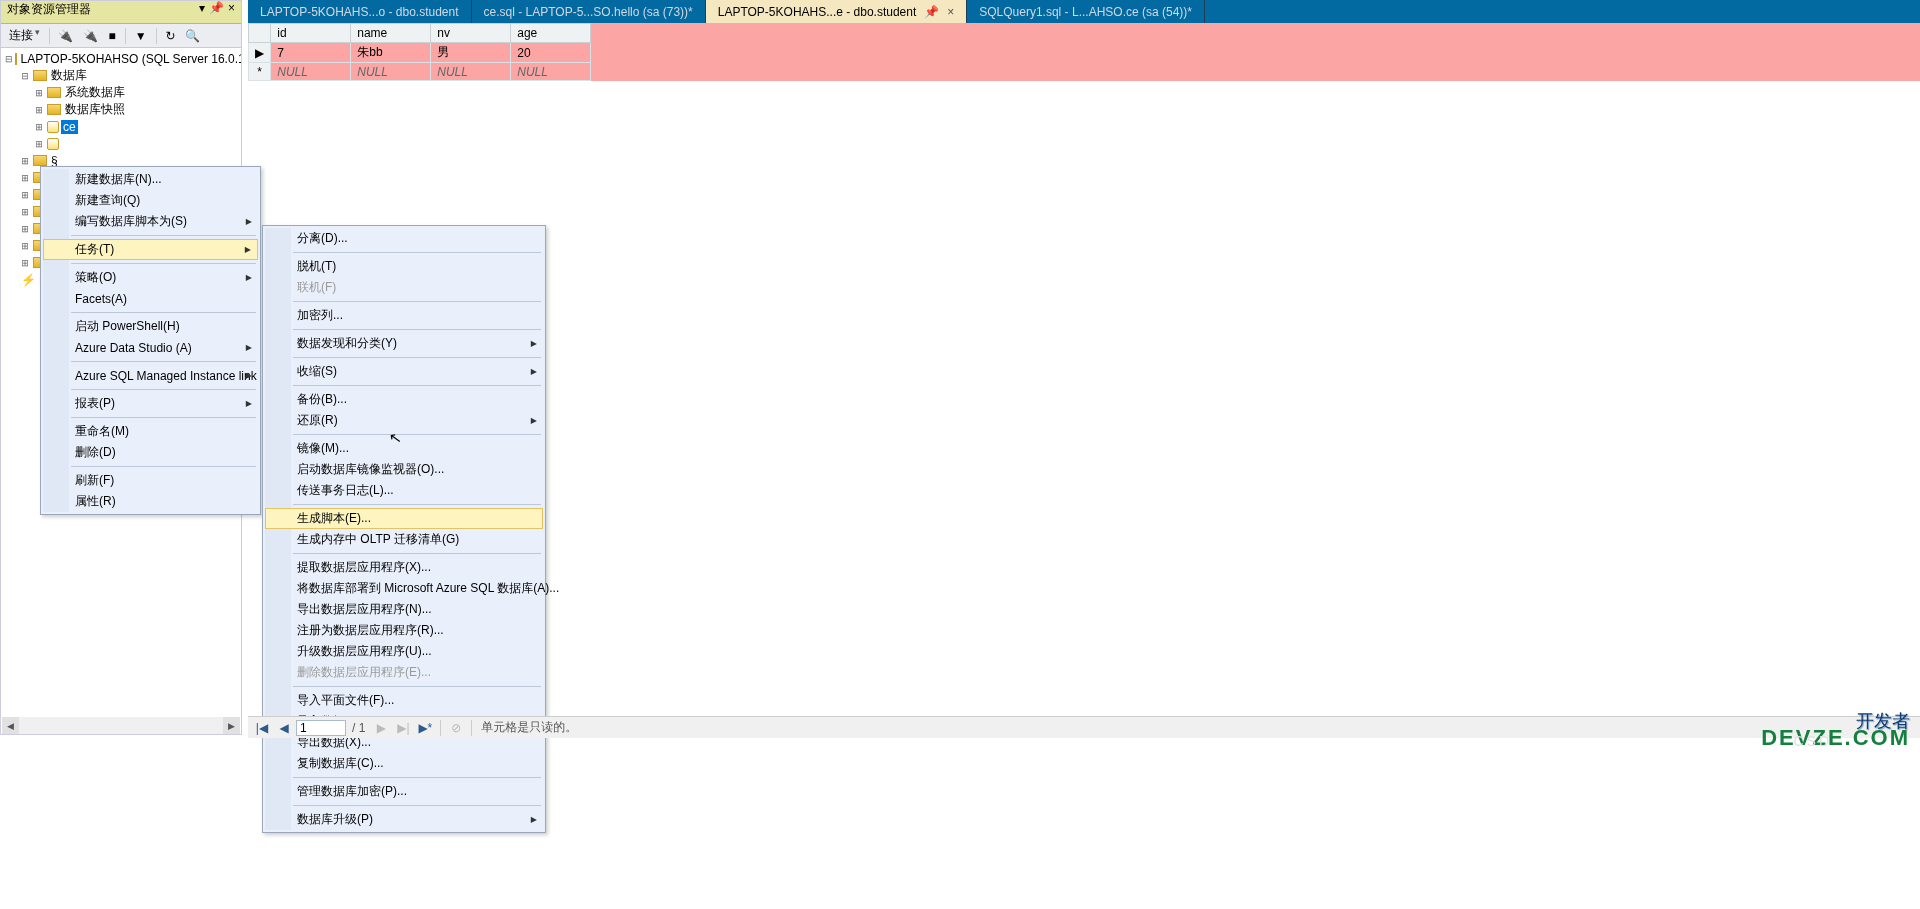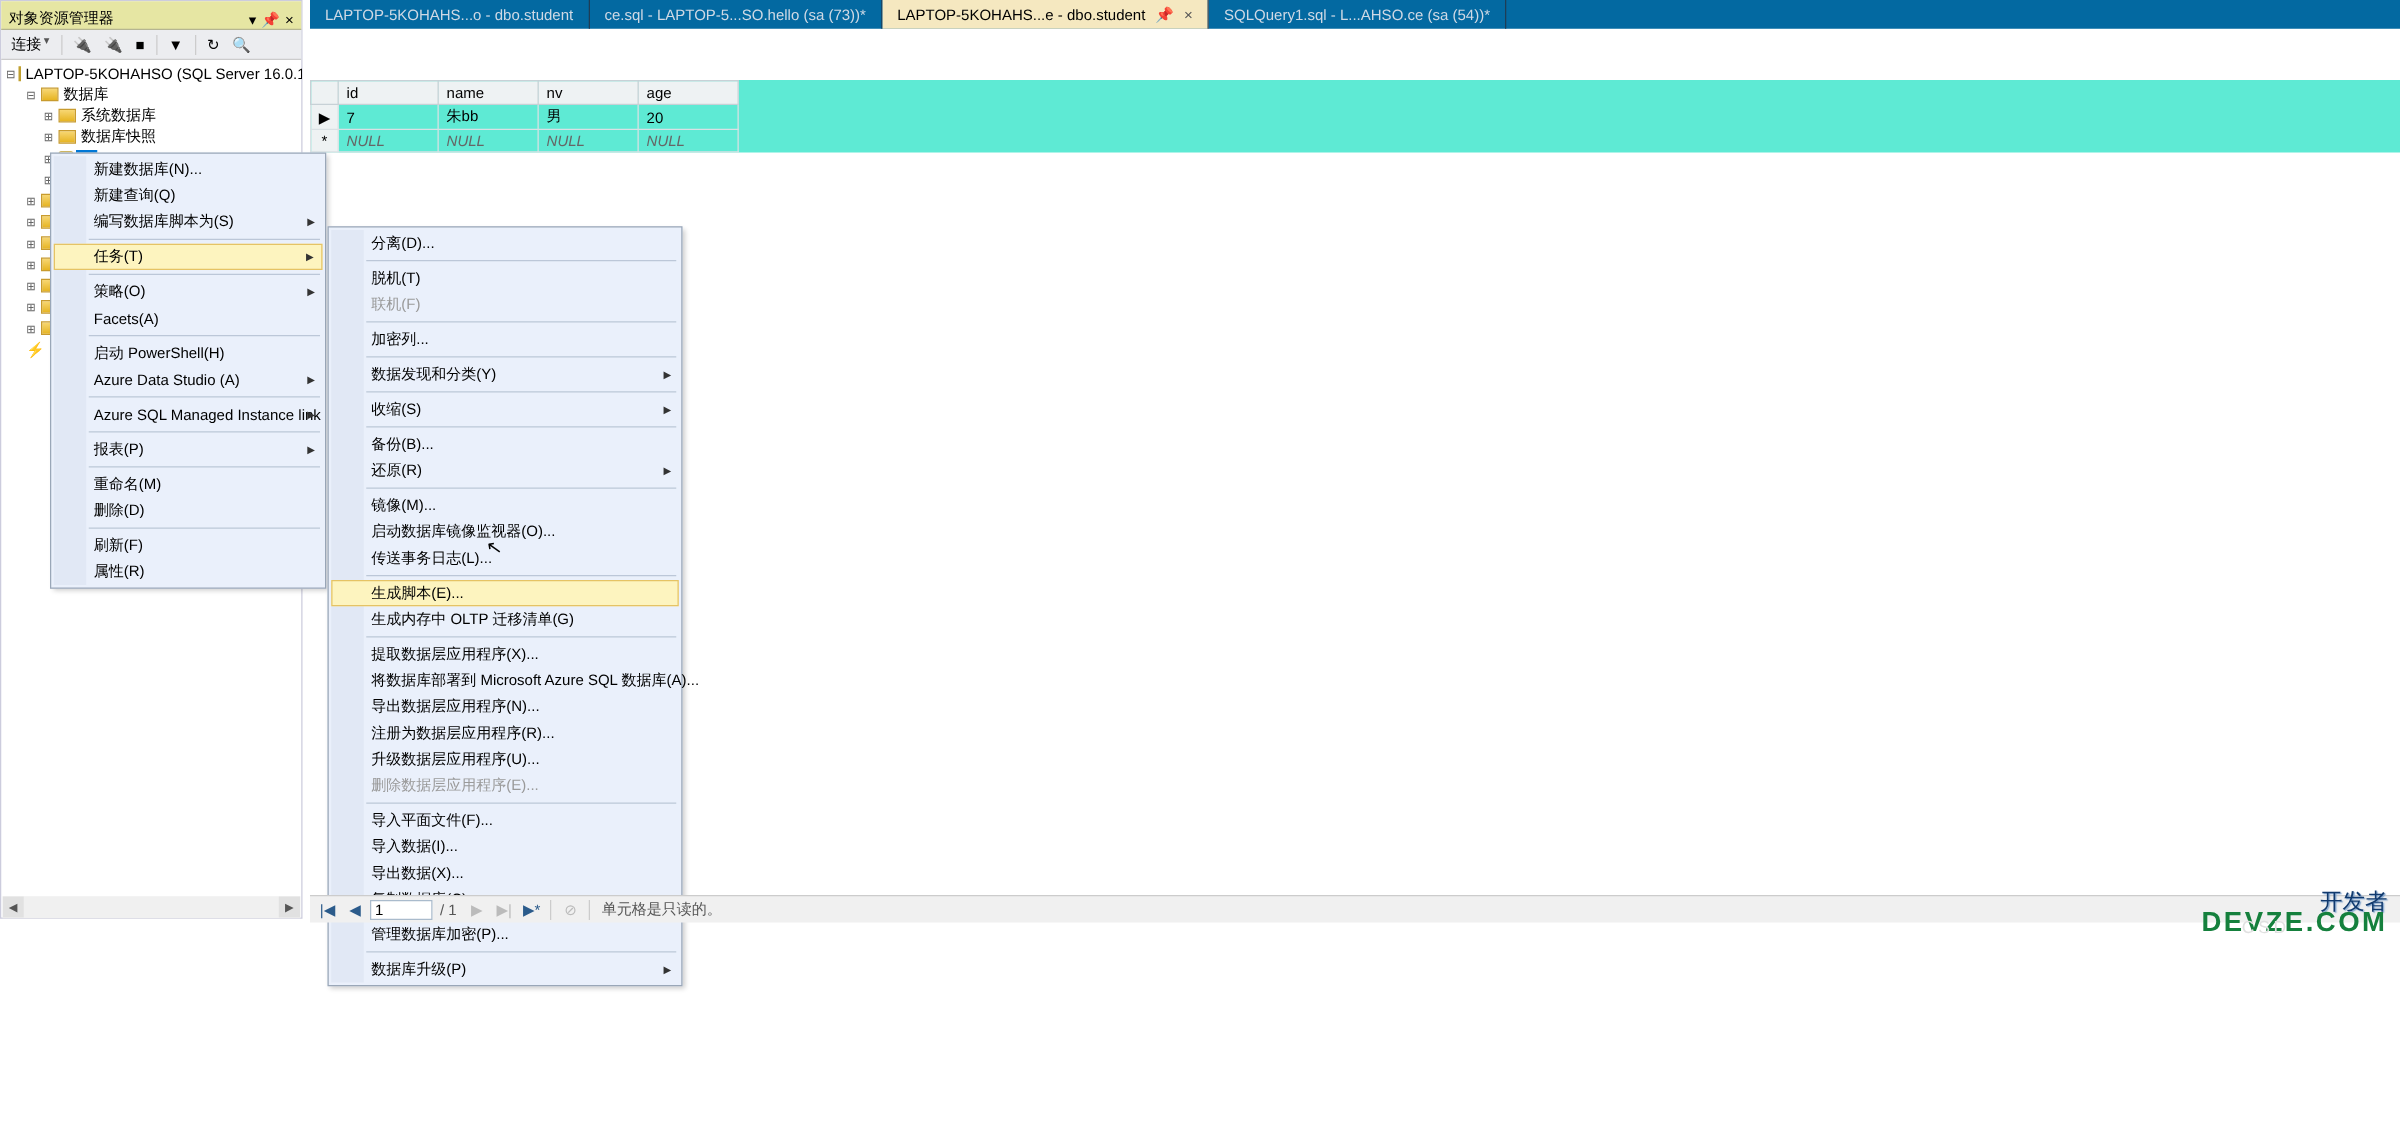--- a/index.html
+++ b/index.html
@@ -5,21 +5,21 @@
 * { margin: 0; padding: 0; box-sizing: border-box; font-family: "Microsoft YaHei", "Segoe UI", Tahoma, sans-serif; font-size: 12px; }
 body { background: #fff; width: 1920px; height: 909px; overflow: hidden; position: relative; }
 
 .tab-bar { background: #0369a1; height: 23px; display: flex; position: absolute; top: 0; left: 248; right: 0; width: calc(100% - 248px); margin-left: 248px; }
 .tab { padding: 4px 12px; color: #cfd9e5; height: 23px; display: flex; align-items: center; cursor: pointer; border-right: 1px solid #1e3d56; }
 .tab.active { background: #f5e8c0; color: #000; }
 .tab-close { margin-left: 8px; color: #555; }
 .tab-pin { margin-left: 8px; }
 
 .sidebar { position: absolute; top: 0; left: 0; width: 242px; height: 735px; background: #fff; border: 1px solid #ccd; }
-.sidebar-title { background: #e6e6a3; height: 23px; display: flex; align-items: flex-end; padding: 0 6px; justify-content: space-between; border-bottom: 1px solid #b5b591; }
+.sidebar-title { background: #e6e6a3; height: 23px; display: flex; align-items: flex-start; padding: 0 6px; justify-content: space-between; border-bottom: 1px solid #b5b591; }
 .sidebar-title-text { flex: 1; }
 .sidebar-title-icons { display: flex; gap: 4px; }
 .sidebar-title-icons span { cursor: pointer; }
 
 .sidebar-toolbar { height: 24px; background: #ecedf0; border-bottom: 1px solid #ccc; display: flex; align-items: center; padding: 0 4px; gap: 2px; }
 .toolbar-btn { padding: 2px 4px; cursor: pointer; display: flex; align-items: flex-start; }
 .toolbar-sep { width: 1px; height: 16px; background: #ccc; margin: 0 3px; }
 .dropdown-arrow::after { content: "▾"; margin-left: 2px; font-size: 9px; color: #555; }
 
 .tree { padding: 2px 0; overflow: auto; height: calc(100% - 47px); }
@@ -29,29 +29,29 @@
 .tree-icon { width: 16px; height: 14px; display: inline-block; margin: 0 2px; }
 .tree-label { padding: 0 2px; }
 .folder-icon { background: linear-gradient(#f7d774, #e6b422); border: 1px solid #c89b2e; width: 14px; height: 11px; }
 .db-icon { background: linear-gradient(#fff, #ffe177); border: 1px solid #c0a030; border-radius: 2px; width: 12px; height: 12px; }
 .server-icon { background: linear-gradient(#fff, #ffe177); border: 1px solid #c0a030; width: 12px; height: 12px; }
 
 .scroll-h { position: absolute; bottom: 0; left: 1px; right: 1px; height: 17px; background: #f0f0f0; display: flex; align-items: center; }
 .scroll-btn { width: 17px; height: 17px; background: #e1e1e1; display: flex; align-items: center; justify-content: center; cursor: pointer; font-size: 9px; color: #555; }
 .scroll-track { flex: 1; background: #f0f0f0; }
 
-.data-grid { position: absolute; top: 23px; left: 248px; right: 0; background: #5eead4; margin-top: 41px; }
+.data-grid { position: absolute; top: 23px; left: 248px; right: 0; background: #fca5a5; }
 .grid-table { border-collapse: collapse; }
 .grid-table th { background: #eef2f3; border: 1px solid #c7d1d6; padding: 2px 6px; text-align: left; font-weight: normal; height: 18px; }
 .grid-table td { border: 1px solid #d9e1e4; padding: 1px 6px; height: 18px; }
 .row-header { width: 18px; background: #eef2f3; text-align: center; }
 .null-cell { font-style: italic; color: #666; }
 .row-indicator { width: 18px; background: #eef2f3; text-align: center; border: 1px solid #c7d1d6; }
 
-.context-menu { position: absolute; background: #eaf0fb; border: 1px solid #9aa7b8; box-shadow: 2px 2px 4px rgba(0,0,0,0.2); padding: 2px; }
+.context-menu { position: absolute; background: #eaf0fb; border: 1px solid #9aa7b8; box-shadow: 2px 2px 4px rgba(0,0,0,0.2); padding: 2px; margin-top: 44px; }
 .menu-item { padding: 3px 28px 3px 32px; cursor: pointer; white-space: nowrap; position: relative; height: 21px; display: flex; align-items: center; }
 .menu-item.highlighted { background: #fdf4bf; border: 1px solid #e5c365; padding: 2px 27px 2px 31px; }
 .menu-item.disabled { color: #9a9a9a; cursor: default; }
 .menu-item.has-submenu::after { content: "▶"; position: absolute; right: 6px; font-size: 8px; color: #333; }
 .menu-sep { height: 1px; background: #bcc7d8; margin: 3px 2px 3px 28px; }
 .menu-gutter { position: absolute; left: 2px; top: 2px; bottom: 2px; width: 26px; background: #e1e8f5; }
 
 #ctx-menu-1 { top: 122px; left: 40px; width: 221px; }
 #ctx-menu-2 { top: 181px; left: 262px; width: 284px; }
 

